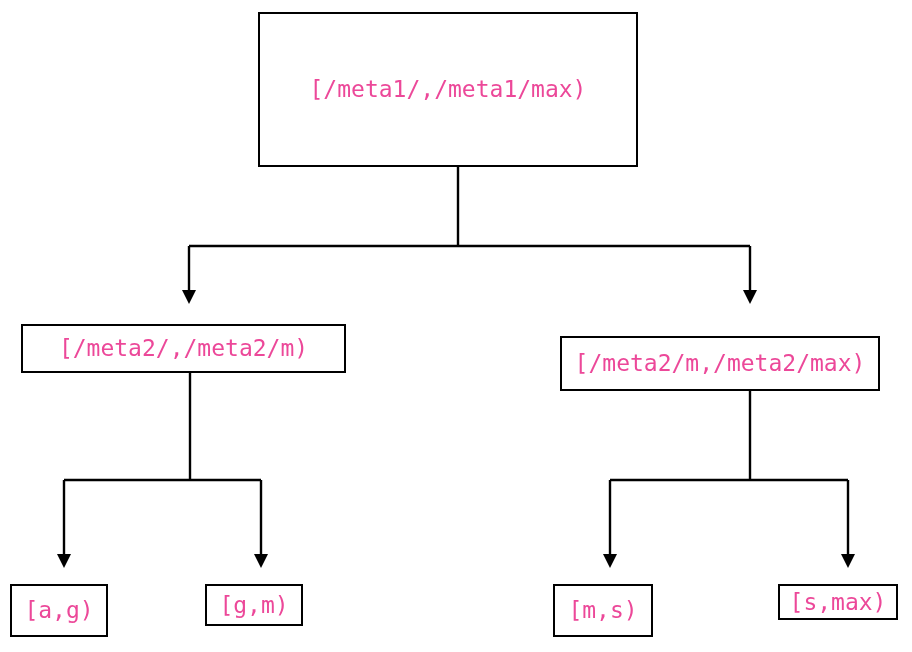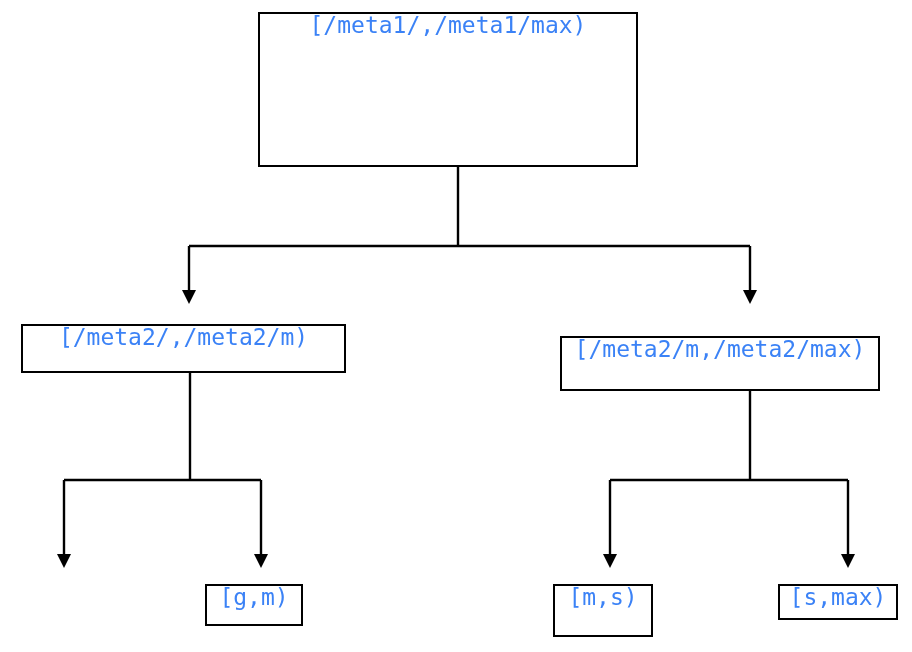--- a/index.html
+++ b/index.html
@@ -23,23 +23,23 @@
     top: 0;
     width: 912px;
     height: 652px;
   }
   .tree-node {
     position: absolute;
     box-sizing: border-box;
     border: 2px solid #000000;
     background: #ffffff;
     display: flex;
-    align-items: flex-start;
+    align-items: center;
     justify-content: center;
-    color: #3b82f6;
+    color: #ec4899;
     font-family: "DejaVu Sans Mono", monospace;
     font-size: 23px;
     line-height: 1;
     letter-spacing: 0;
     white-space: pre;
   }
   .node-label {
     display: block;
     white-space: pre;
   }
@@ -78,20 +78,23 @@
   </div>
 
   <div class="tree-node" style="left:21px; top:324px; width:325px; height:49px;">
     <span class="node-label">[/meta2/,/meta2/m)</span>
   </div>
 
   <div class="tree-node" style="left:560px; top:324px; width:320px; height:55px;margin-top:12px;">
     <span class="node-label">[/meta2/m,/meta2/max)</span>
   </div>
 
+  <div class="tree-node" style="left:10px; top:584px; width:98px; height:53px;">
+    <span class="node-label">[a,g)</span>
+  </div>
 
   <div class="tree-node" style="left:205px; top:584px; width:98px; height:42px;">
     <span class="node-label">[g,m)</span>
   </div>
 
   <div class="tree-node" style="left:553px; top:584px; width:100px; height:53px;">
     <span class="node-label">[m,s)</span>
   </div>
 
   <div class="tree-node" style="left:778px; top:584px; width:120px; height:36px;">

